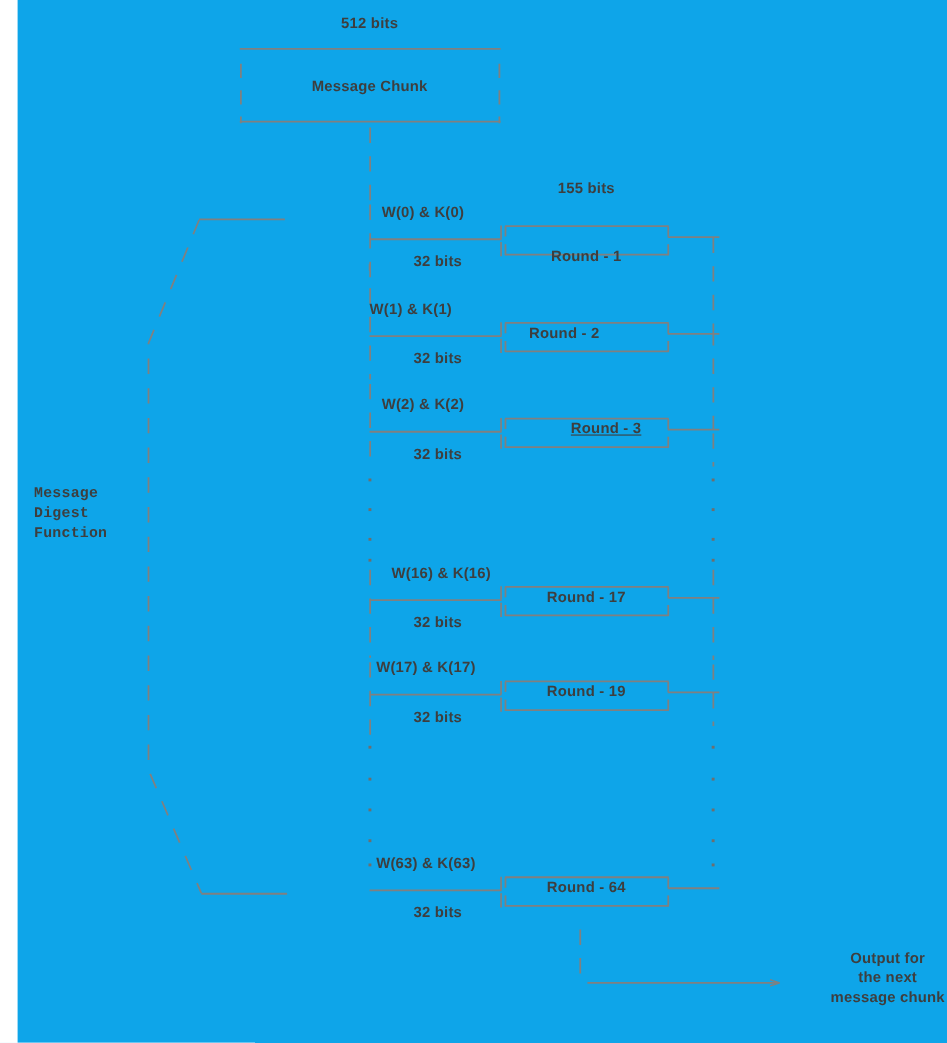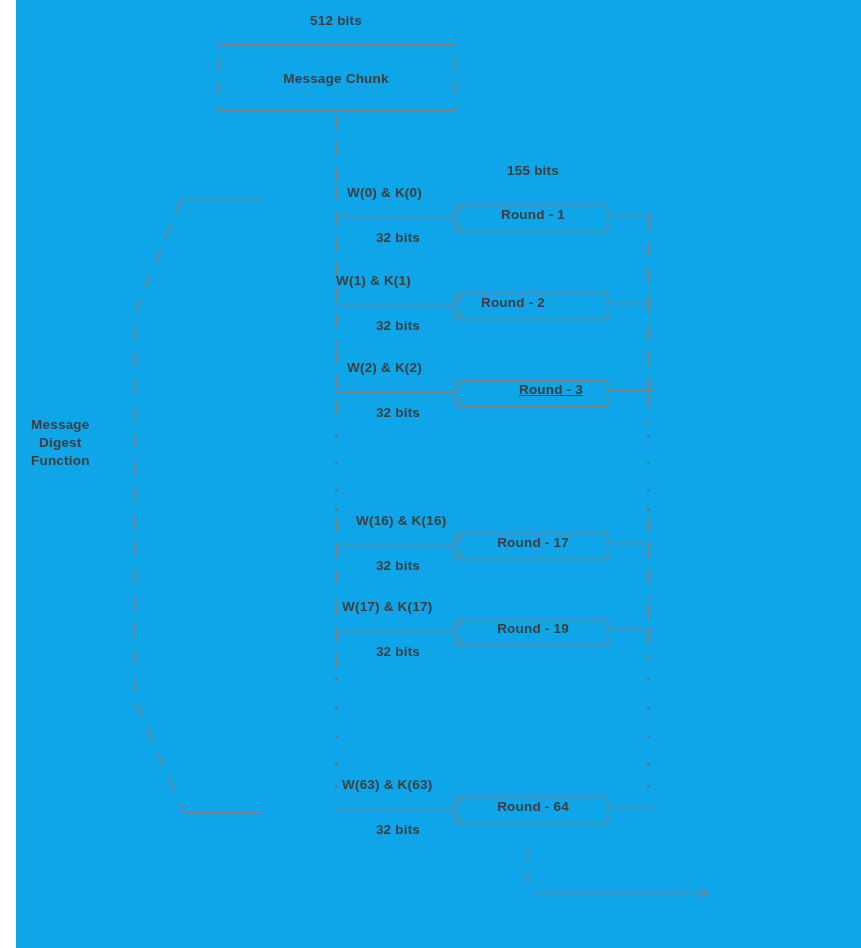--- a/index.html
+++ b/index.html
@@ -31,21 +31,21 @@
     font-weight: bold;
     letter-spacing: 0.2px;
     white-space: nowrap;
     line-height: 1.35;
   }
   .lbl-center {
     text-align: center;
     transform: translateX(-50%);
   }
   .lbl-left {
-    text-align: center;
+    text-align: left;
   }
   .lbl-block {
     text-align: center;
     transform: translateX(-50%);
   }
 </style>
 </head>
 <body>
 
 <div id="canvas">
@@ -203,28 +203,28 @@
       <rect x="631" y="785" width="2.6" height="2.6"></rect>
     </g>
   </svg>
 
   <div class="lbl lbl-center" style="left:320px; top:12px;">512 bits</div>
 
   <div class="lbl lbl-center" style="left:320px; top:70px;">Message Chunk</div>
 
   <div class="lbl lbl-center" style="left:517px; top:162px;">155 bits</div>
 
-  <div class="lbl lbl-left" style="left:15px; top:416px;">
+  <div class="lbl lbl-left" style="left:15px; top:441px;font-family:Liberation Mono, monospace;">
     <div>Message</div>
     <div>Digest</div>
     <div>Function</div>
   </div>
 
   <div class="lbl lbl-left" style="left:331px; top:184px;">W(0) &amp; K(0)</div>
-  <div class="lbl lbl-center" style="left:517px; top:206px;">Round - 1</div>
+  <div class="lbl lbl-center" style="left:517px; top:224px;">Round - 1</div>
   <div class="lbl lbl-center" style="left:382px; top:229px;">32 bits</div>
 
   <div class="lbl lbl-left" style="left:320px; top:272px;">W(1) &amp; K(1)</div>
   <div class="lbl lbl-center" style="left:497px; top:294px;">Round - 2</div>
   <div class="lbl lbl-center" style="left:382px; top:317px;">32 bits</div>
 
   <div class="lbl lbl-left" style="left:331px; top:359px;">W(2) &amp; K(2)</div>
   <div class="lbl lbl-center" style="left:535px; top:381px;text-decoration:underline;">Round - 3</div>
   <div class="lbl lbl-center" style="left:382px; top:404px;">32 bits</div>
 
@@ -233,14 +233,19 @@
   <div class="lbl lbl-center" style="left:382px; top:557px;">32 bits</div>
 
   <div class="lbl lbl-left" style="left:326px; top:598px;">W(17) &amp; K(17)</div>
   <div class="lbl lbl-center" style="left:517px; top:620px;">Round - 19</div>
   <div class="lbl lbl-center" style="left:382px; top:643px;">32 bits</div>
 
   <div class="lbl lbl-left" style="left:326px; top:776px;">W(63) &amp; K(63)</div>
   <div class="lbl lbl-center" style="left:517px; top:798px;">Round - 64</div>
   <div class="lbl lbl-center" style="left:382px; top:821px;">32 bits</div>
 
+  <div class="lbl lbl-block" style="left:791px; top:862px;">
+    <div>Output for</div>
+    <div>the next</div>
+    <div>message chunk</div>
+  </div>
 
 </div>
 
 </body></html>

